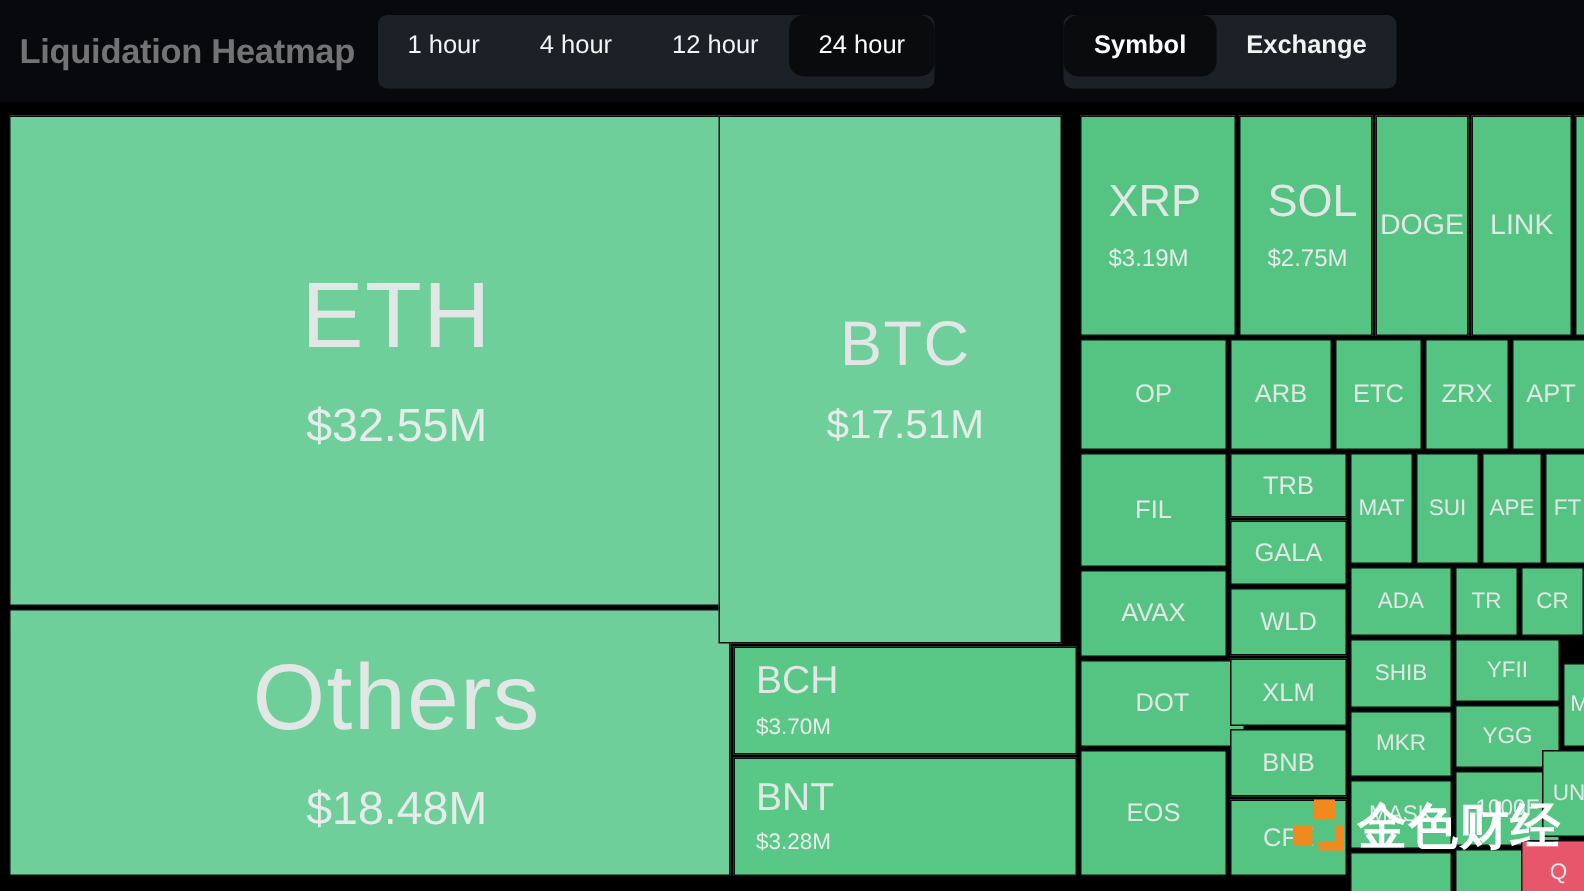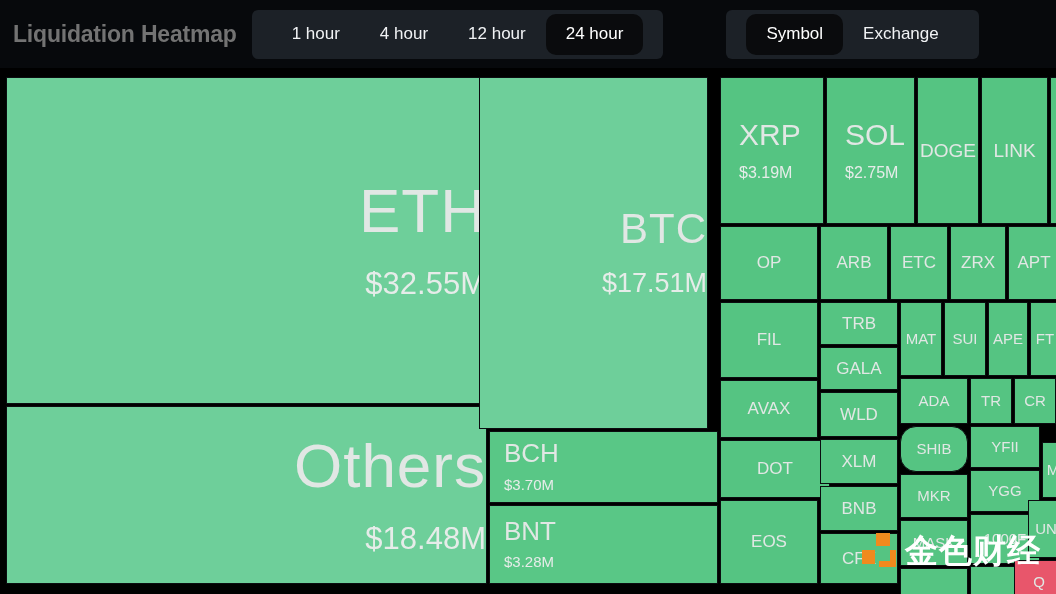--- a/index.html
+++ b/index.html
@@ -15,26 +15,26 @@
   .header {
     position: absolute; left: 0; top: 0; width: 1056px; height: 68px;
     background: #07090c;
     display: flex; align-items: center;
   }
   .app-title {
     font-size: 23px; font-weight: bold; color: #737373;
     margin-left: 13px; letter-spacing: -0.2px; white-space: nowrap;
   }
   .seg-group {
-    display: flex; align-items: center;
+    display: flex; align-items: flex-start;
     background: #1c2127; border-radius: 6px;
-    height: 49px; padding: 20px;
+    height: 49px; padding: 0;
   }
   .seg-group.g1 { margin-left: 15px; }
-  .seg-group.g2 { margin-left: 63px; }
+  .seg-group.g2 { margin-left: 86px; font-weight: bold; }
   .seg {
     height: 41px; display: flex; align-items: center; justify-content: center;
     border-radius: 10px; padding: 0 20px;
     font-size: 17px; color: #f1f3f5; white-space: nowrap;
   }
   .seg.active { background: #0a0b0d; color: #ffffff; }
 
   
   .treemap { position: absolute; left: 0; top: 74px; width: 1056px; height: 513px; }
   .tile {
@@ -45,21 +45,21 @@
     display: flex; flex-direction: column; justify-content: center;
     color: #e3e9e6;
   }
   .tile.sm { background: #55c482; }
   .tile.md { background: #59c786; }
   .tile.red { background: #e8566b; }
   .tile .sym { white-space: nowrap; font-weight: 400; color: #e1e7e4; line-height: 1.05; }
   .tile .val { white-space: nowrap; color: #e6ece9; line-height: 1.2; }
 
   
-  .tile.big { justify-content: center; align-items: flex-end; padding-left: 36px; }
+  .tile.big { justify-content: center; align-items: center; padding-left: 36px; }
   .tile.big .sym { font-size: 62px; letter-spacing: 1px; margin-bottom: 22px; }
   .tile.big .val { font-size: 31px; }
   .tile.btc.big { padding-left: 20px; }
   .tile.btc.big .sym { font-size: 42px; margin-bottom: 16px; }
   .tile.btc.big .val { font-size: 27px; }
 
   
   .tile.withval { justify-content: center; align-items: flex-start; padding-left: 14px; }
   .tile.withval .sym { font-size: 26px; margin-bottom: 8px; }
   .tile.withval .val { font-size: 15px; }
@@ -200,21 +200,21 @@
     <div class="tile sm plain f15" style="left:1014px; top:304px; width:42px; height:46px;">
       <span class="sym">CR</span>
     </div>
 
     <div class="tile sm plain" style="left:720px; top:306px; width:98px; height:58px;">
       <span class="sym">AVAX</span>
     </div>
     <div class="tile sm plain" style="left:820px; top:318px; width:78px; height:45px;">
       <span class="sym">WLD</span>
     </div>
-    <div class="tile sm plain f15" style="left:900px; top:352px; width:68px; height:46px;border-radius:16px;">
+    <div class="tile sm plain f15" style="left:900px; top:352px; width:68px; height:46px;">
       <span class="sym">SHIB</span>
     </div>
     <div class="tile sm plain f15" style="left:970px; top:352px; width:70px; height:42px;">
       <span class="sym">YFII</span>
     </div>
     <div class="tile sm plain f15" style="left:1042px; top:368px; width:22px; height:56px;">
       <span class="sym">M</span>
     </div>
 
     <div class="tile sm plain" style="left:720px; top:366px; width:110px; height:58px;">

